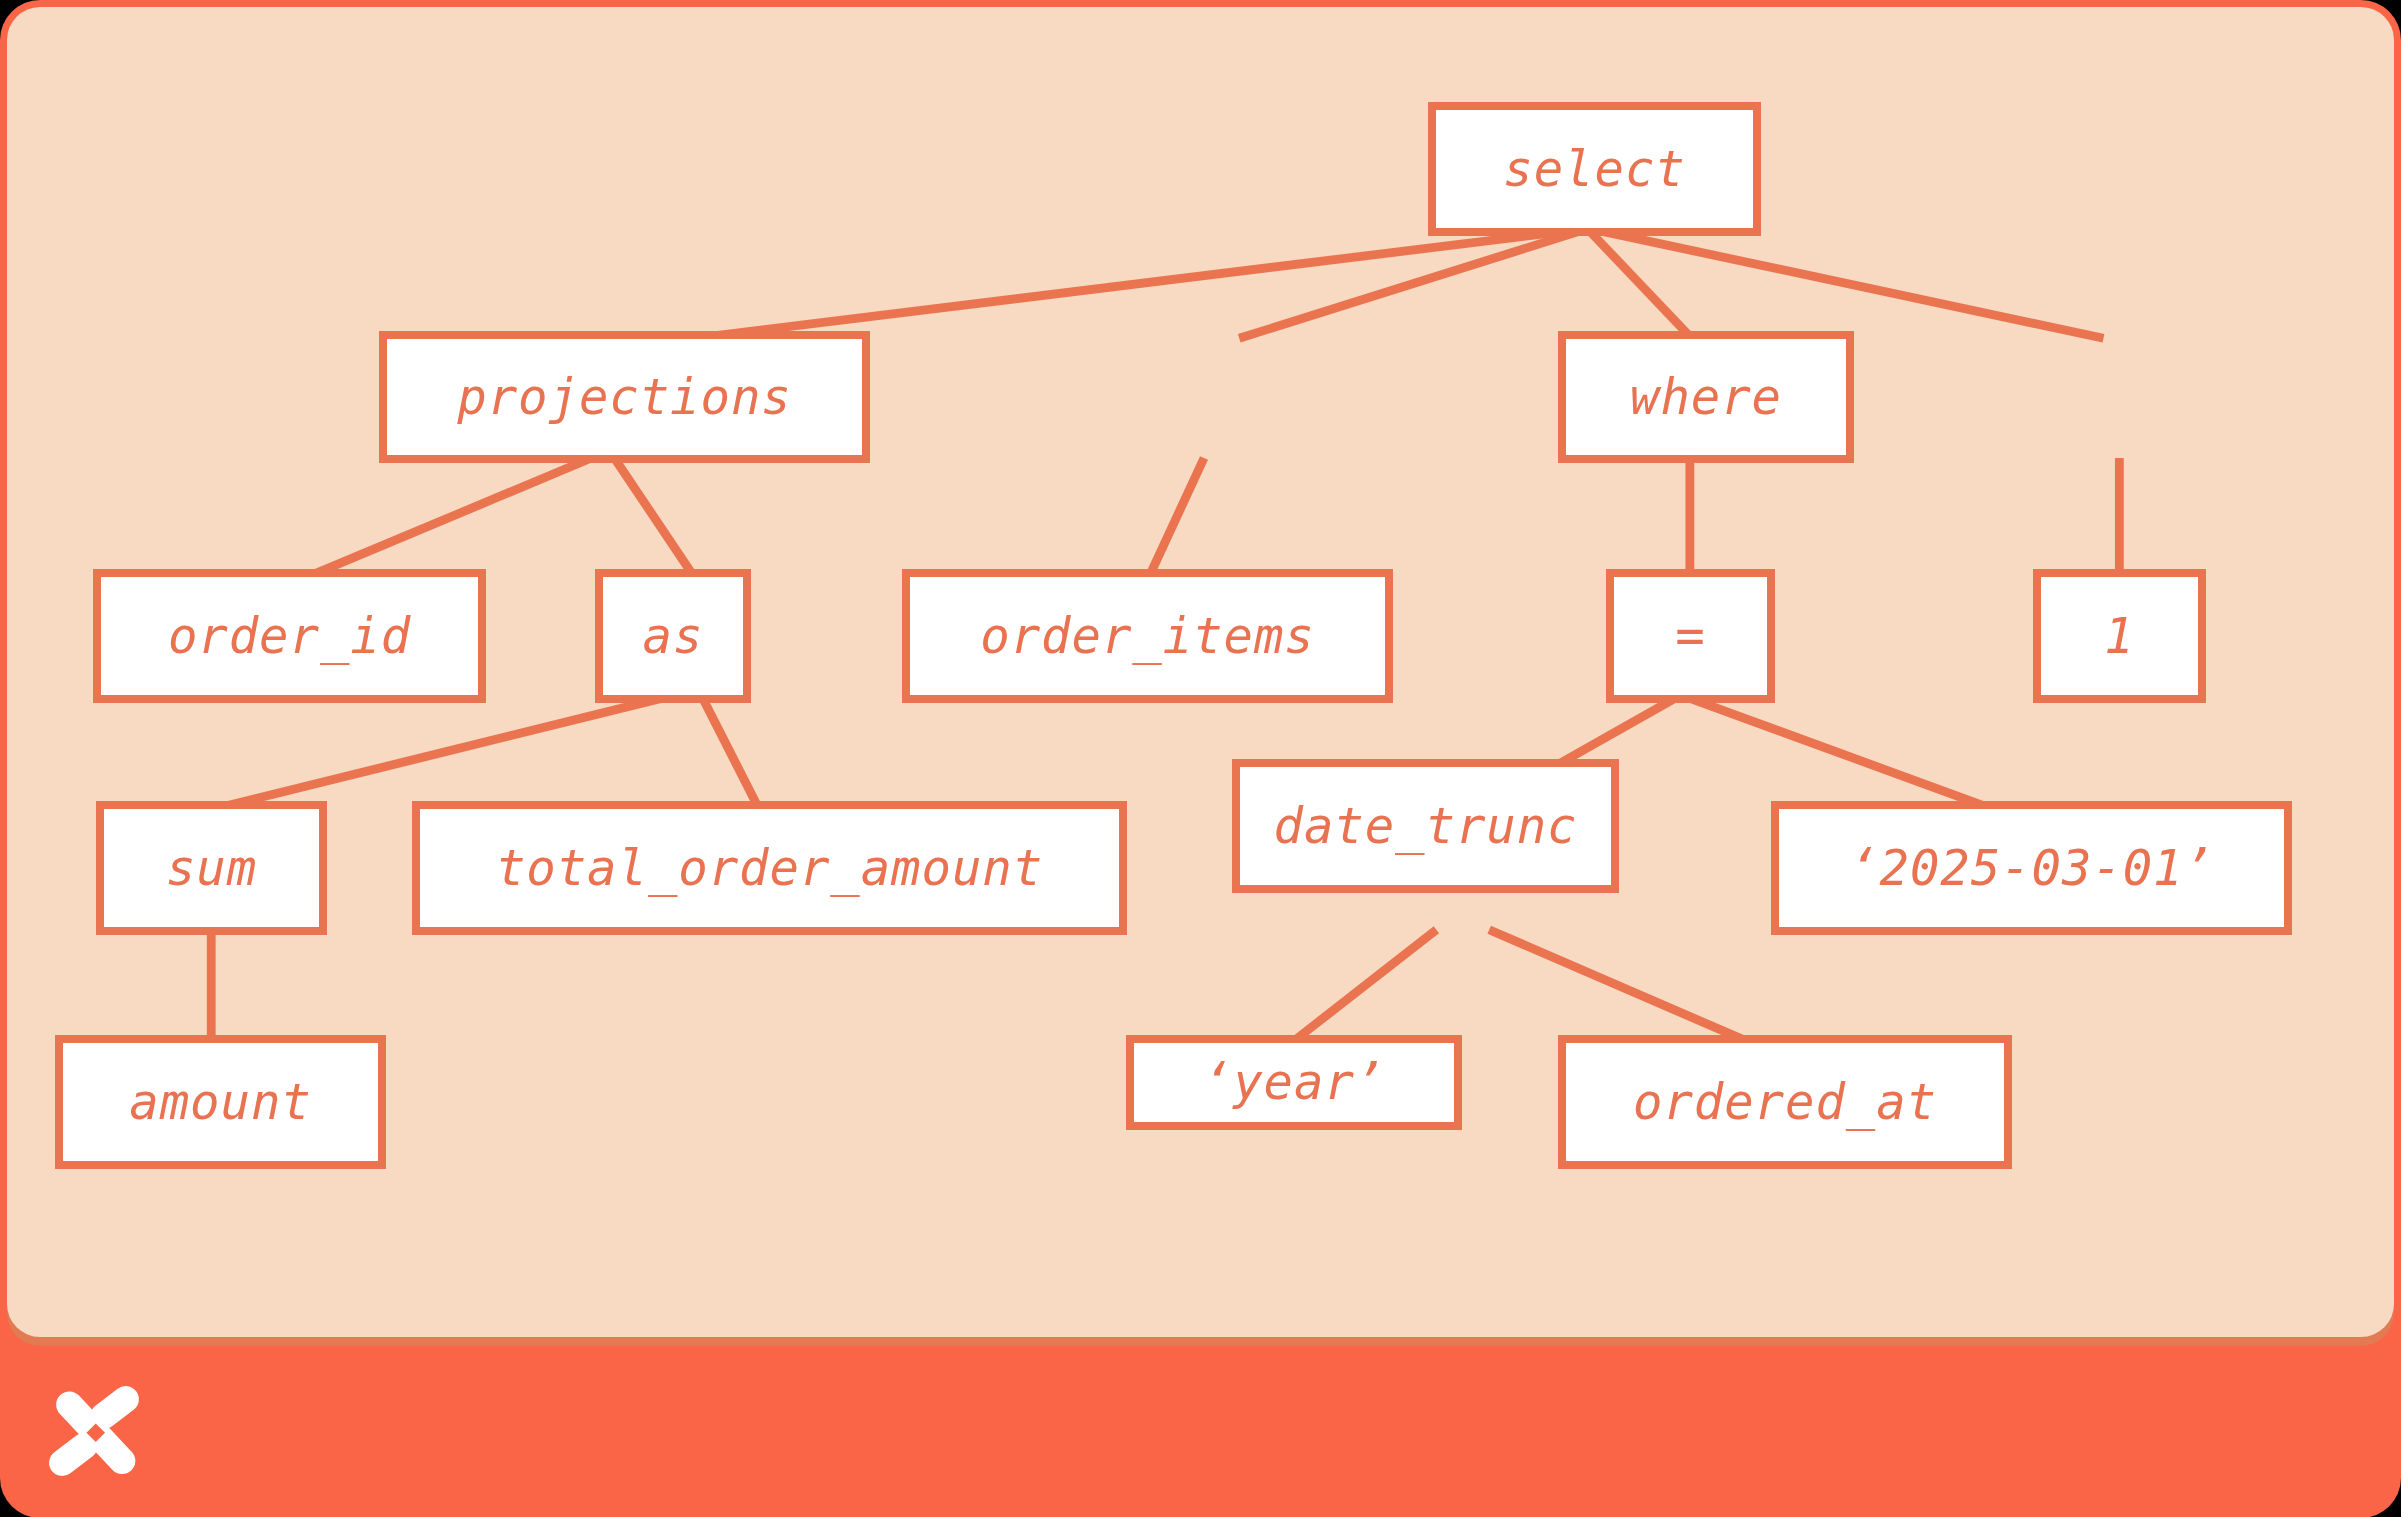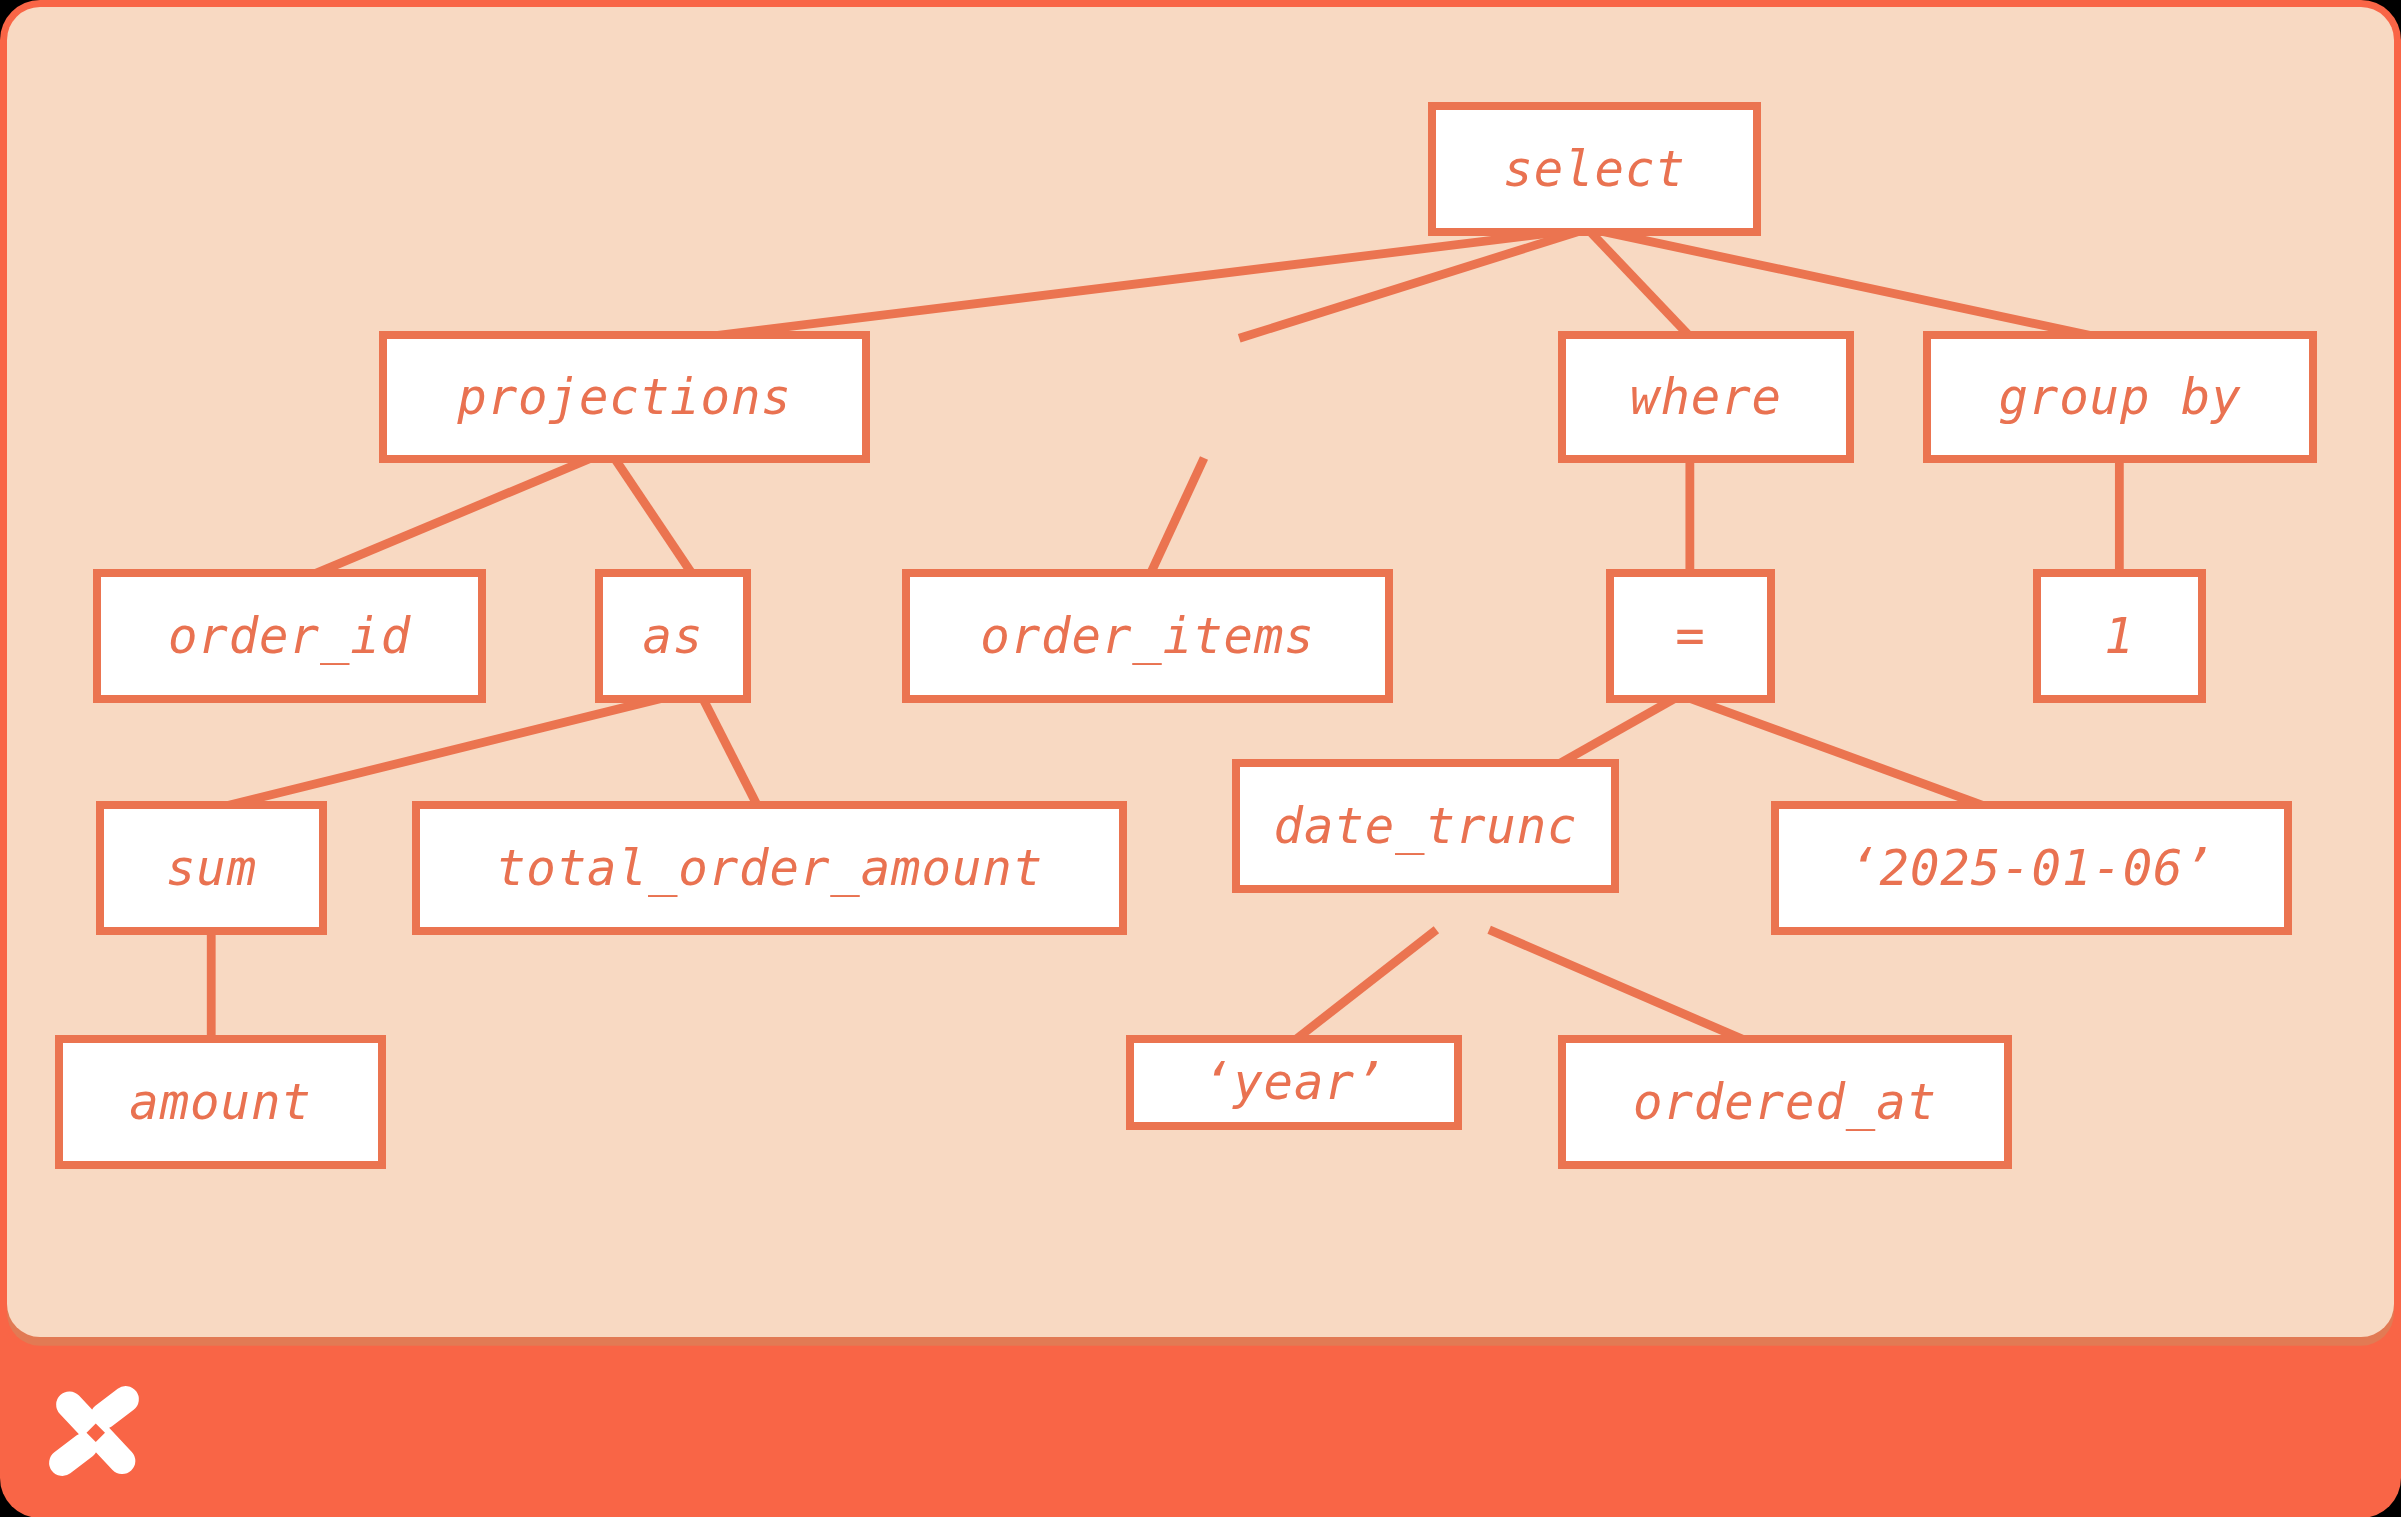--- a/index.html
+++ b/index.html
@@ -115,30 +115,29 @@
     <line x1="1905" y1="792" x2="1682" y2="918"></line>
     <line x1="1917" y1="792" x2="2262" y2="918"></line>
     <line x1="240" y1="1056" x2="240" y2="1184"></line>
     <line x1="1632" y1="1056" x2="1468" y2="1184"></line>
     <line x1="1692" y1="1056" x2="1988" y2="1184"></line>
   </svg>
 
   <div class="node n-select">select</div>
   <div class="node n-projections">projections</div>
   <div class="node n-where">where</div>
-  <div class="node n-group_by">group by</div>
   <div class="node n-order_id">order_id</div>
   <div class="node n-as">as</div>
   <div class="node n-order_items">order_items</div>
   <div class="node n-eq">=</div>
   <div class="node n-one">1</div>
   <div class="node n-sum">sum</div>
   <div class="node n-total_order_amount">total_order_amount</div>
   <div class="node n-date_trunc">date_trunc</div>
-  <div class="node n-date_literal">‘2025-01-06’</div>
+  <div class="node n-date_literal">‘2025-03-01’</div>
   <div class="node n-amount">amount</div>
   <div class="node n-year_literal">‘year’</div>
   <div class="node n-ordered_at">ordered_at</div>
 
   <svg class="brand-logo" viewBox="0 0 100 100">
     <g stroke="#FFFFFF" stroke-width="30" stroke-linecap="round">
       <line x1="22" y1="20" x2="82" y2="84"></line>
       <line x1="86" y1="14" x2="61" y2="33"></line>
       <line x1="14" y1="86" x2="39" y2="67"></line>
     </g>

